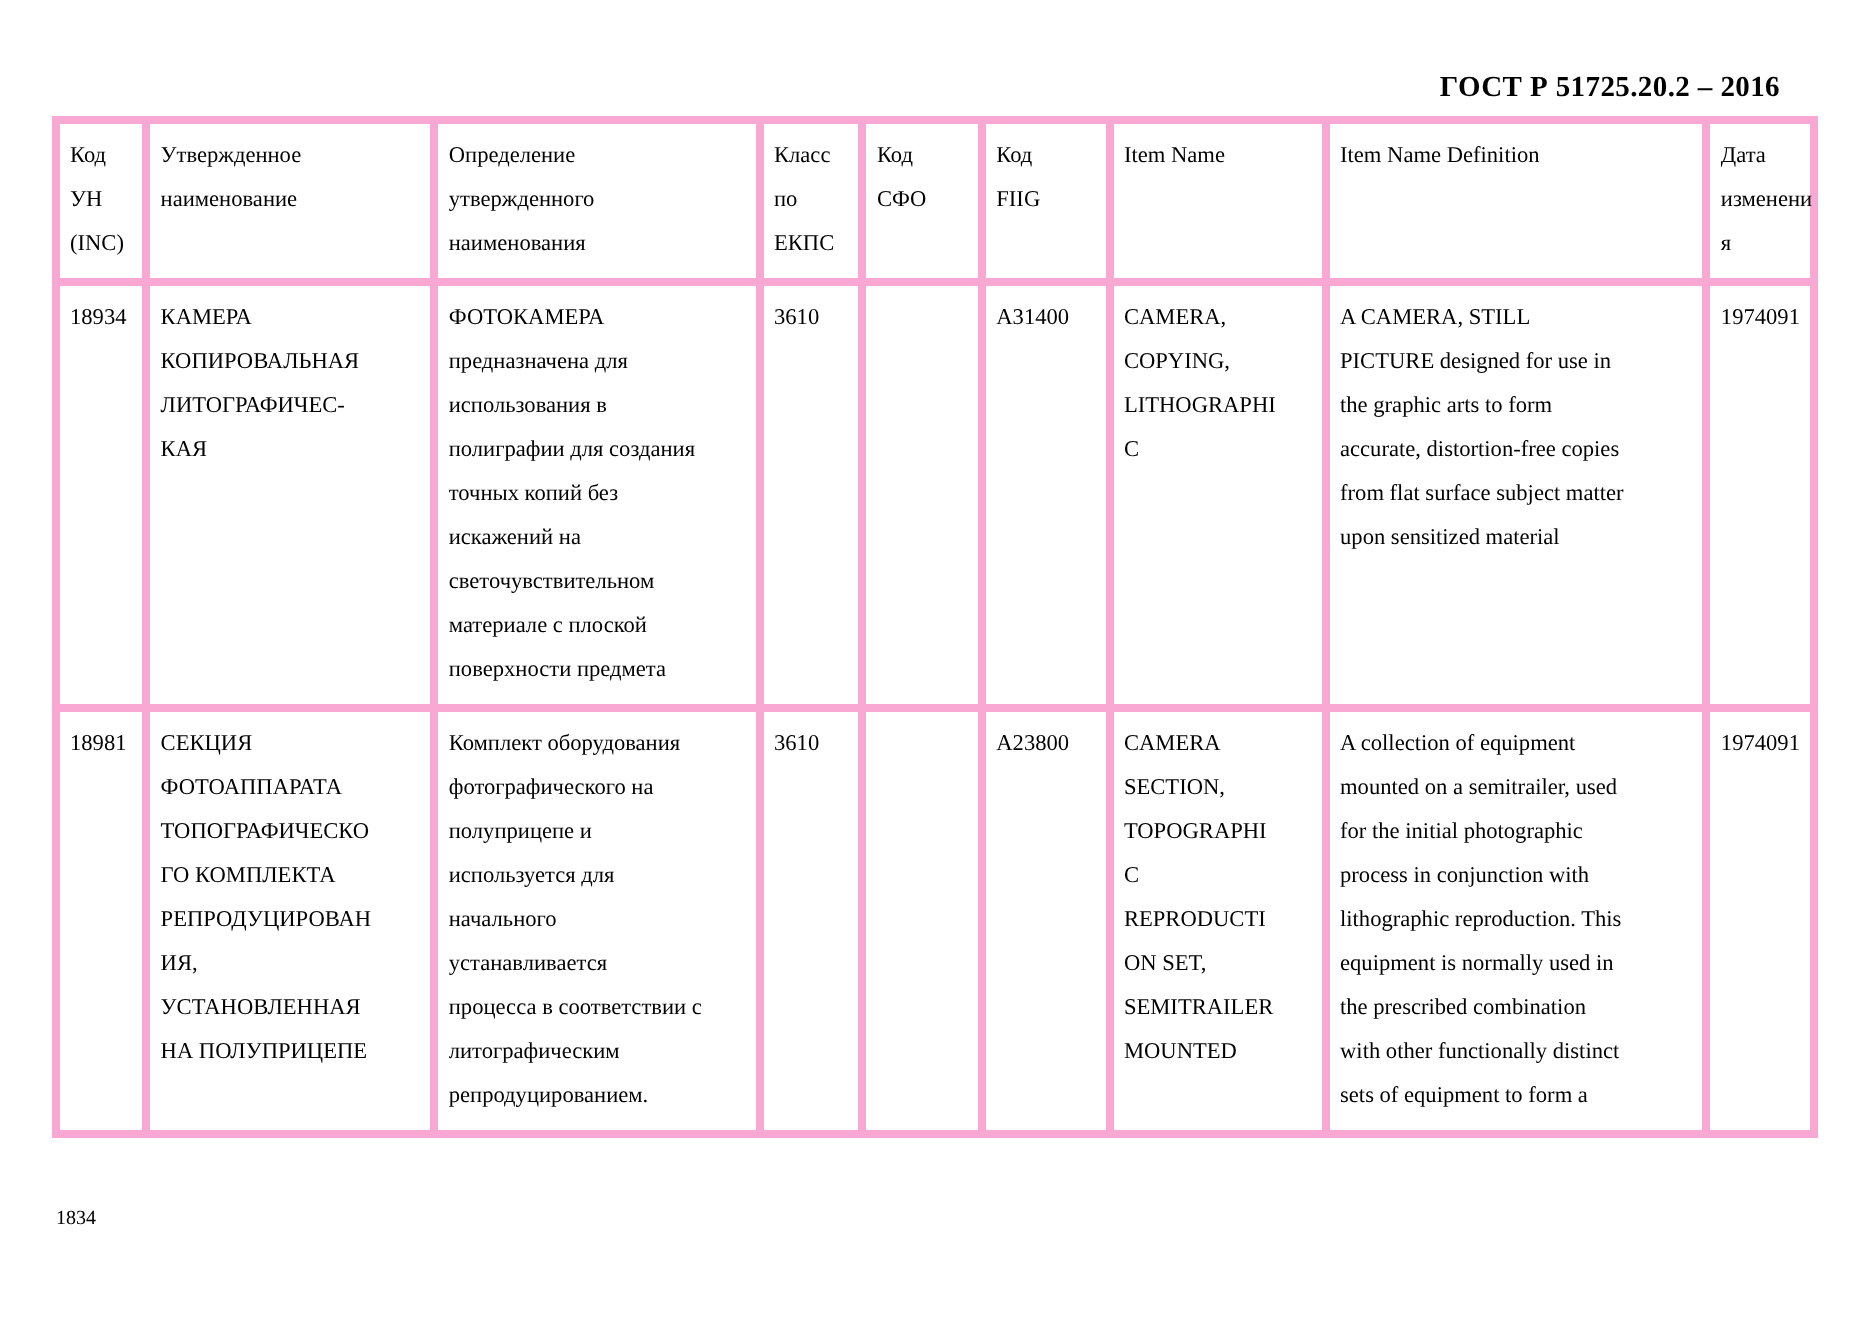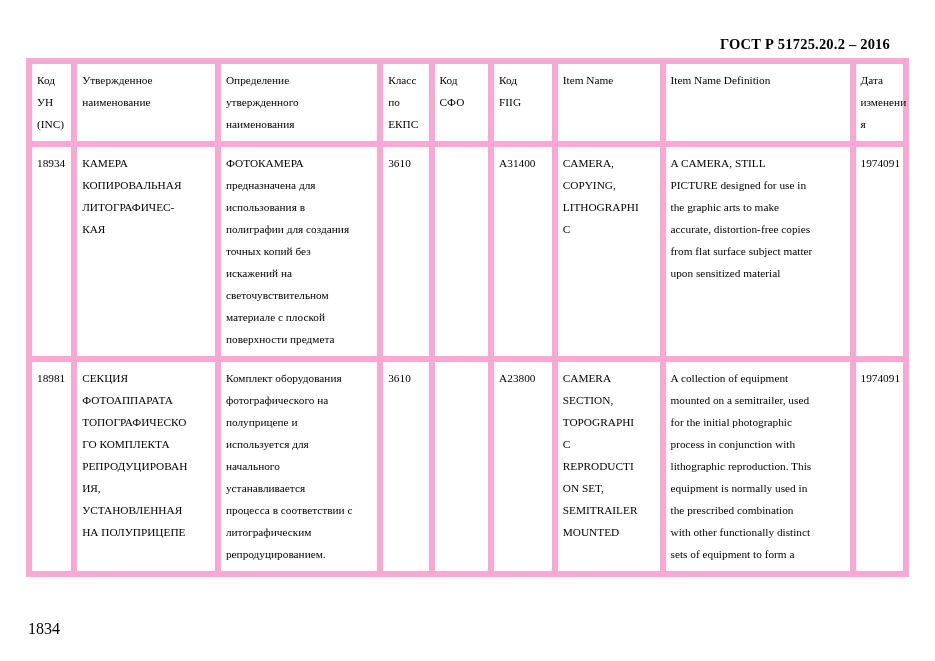--- a/index.html
+++ b/index.html
@@ -35,21 +35,21 @@
   table.gost {
     position: absolute;
     left: 26px;
     top: 58px;
     border-collapse: collapse;
     table-layout: fixed;
     width: 883px;
     font-size: 11.3px;
   }
   table.gost td, table.gost th {
-    border: 6px solid #f9a8d4;
+    border: 4px solid #f9a8d4;
     vertical-align: top;
     padding: 5px 5px 6px 5px;
     line-height: 1.95;
     font-weight: normal;
     text-align: left;
   }
   thead td {
     font-weight: bold;
     line-height: 1.95;
     padding-top: 6px;
@@ -66,22 +66,22 @@
 
   .controw td {
     height: 22px;
     line-height: 1.95;
     padding-top: 2px;
     padding-bottom: 2px;
   }
   .page-number {
     position: absolute;
     left: 28px;
-    top: 620px;
-    font-size: 16px;
+    top: 604px;
+    font-size: 10px;
   }
   .cellline { display: block; }
 </style>
 </head>
 <body>
 
 <div class="page">
 
   <div class="doc-header">ГОСТ Р 51725.20.2 – 2016</div>
 
@@ -166,21 +166,21 @@
         <td>A31400</td>
         <td>
           <span class="cellline">CAMERA,</span>
           <span class="cellline">COPYING,</span>
           <span class="cellline">LITHOGRAPHI</span>
           <span class="cellline">C</span>
         </td>
         <td>
           <span class="cellline">A CAMERA, STILL</span>
           <span class="cellline">PICTURE designed for use in</span>
-          <span class="cellline">the graphic arts to make</span>
+          <span class="cellline">the graphic arts to form</span>
           <span class="cellline">accurate, distortion-free copies</span>
           <span class="cellline">from flat surface subject matter</span>
           <span class="cellline">upon sensitized material</span>
         </td>
         <td>1974091</td>
       </tr>
 
       <tr>
         <td>18981</td>
         <td>

